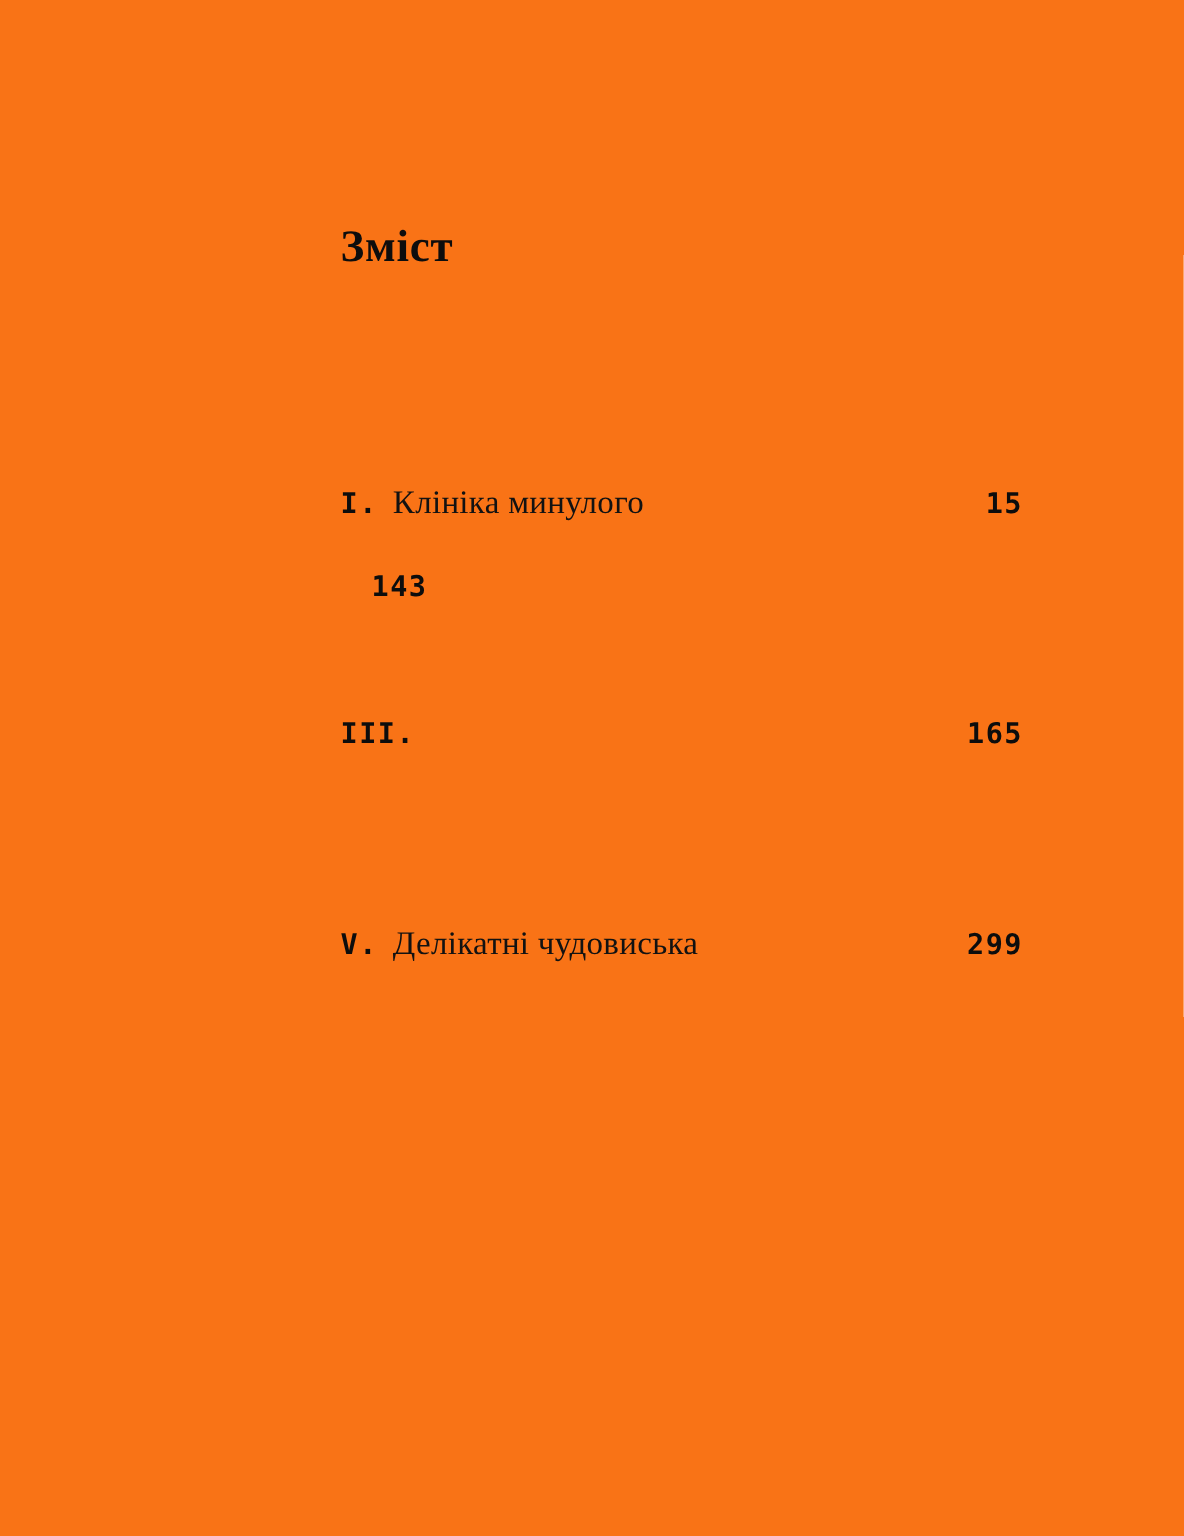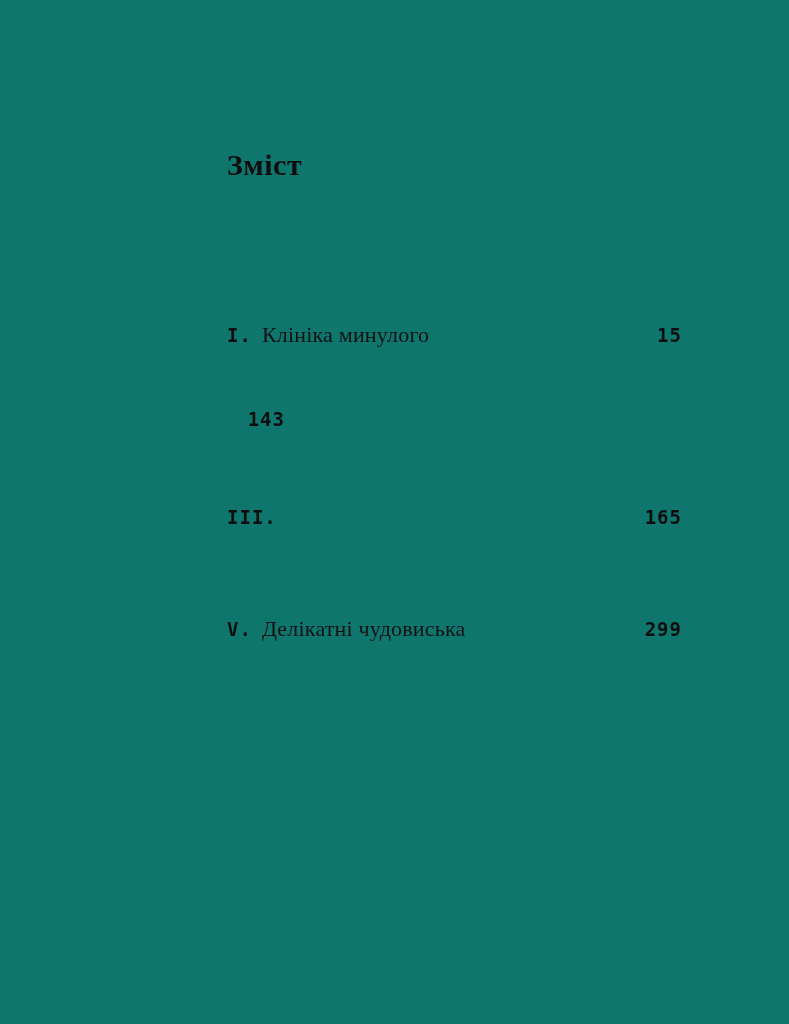--- a/index.html
+++ b/index.html
@@ -14,21 +14,21 @@
     color: #111111;
     position: relative;
     overflow: hidden;
   }
   .page {
     position: absolute;
     left: 0;
     top: 0;
     width: 789px;
     height: 1024px;
-    background: #0f766e;
+    background: #f97316;
   }
   .toc-title {
     position: absolute;
     left: 227px;
     top: 148px;
     font-size: 30px;
     font-weight: bold;
     letter-spacing: 0.5px;
     color: #0d0d0d;
     font-family: "Liberation Serif", serif;
@@ -68,21 +68,20 @@
   }
   .page-num {
     flex: 0 0 auto;
     font-family: "DejaVu Sans Mono", monospace;
     font-weight: bold;
     font-size: 19px;
     letter-spacing: 1px;
     color: #0d0d0d;
     text-align: right;
     min-width: 58px;
-    margin-top: 28px;
   }
 </style>
 </head>
 <body>
 
 <div class="page">
 
   <div class="toc-title">Зміст</div>
 
   <div class="toc-list">

